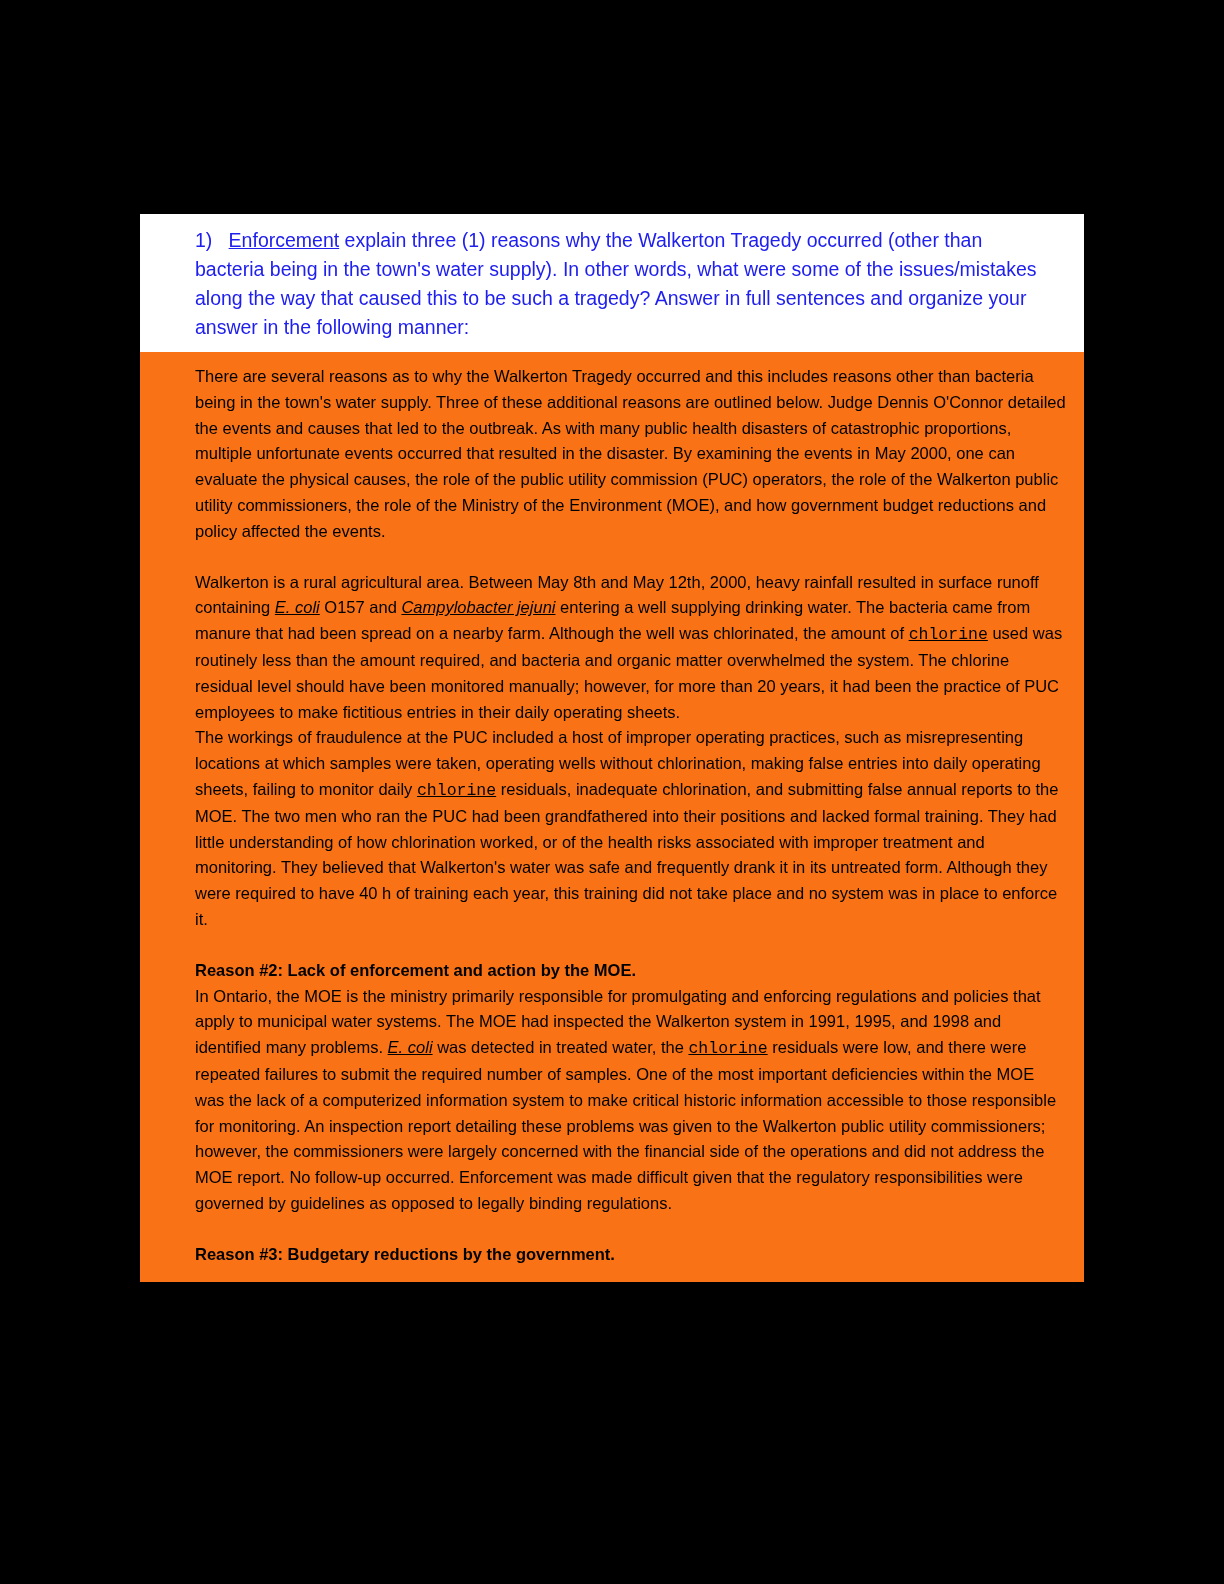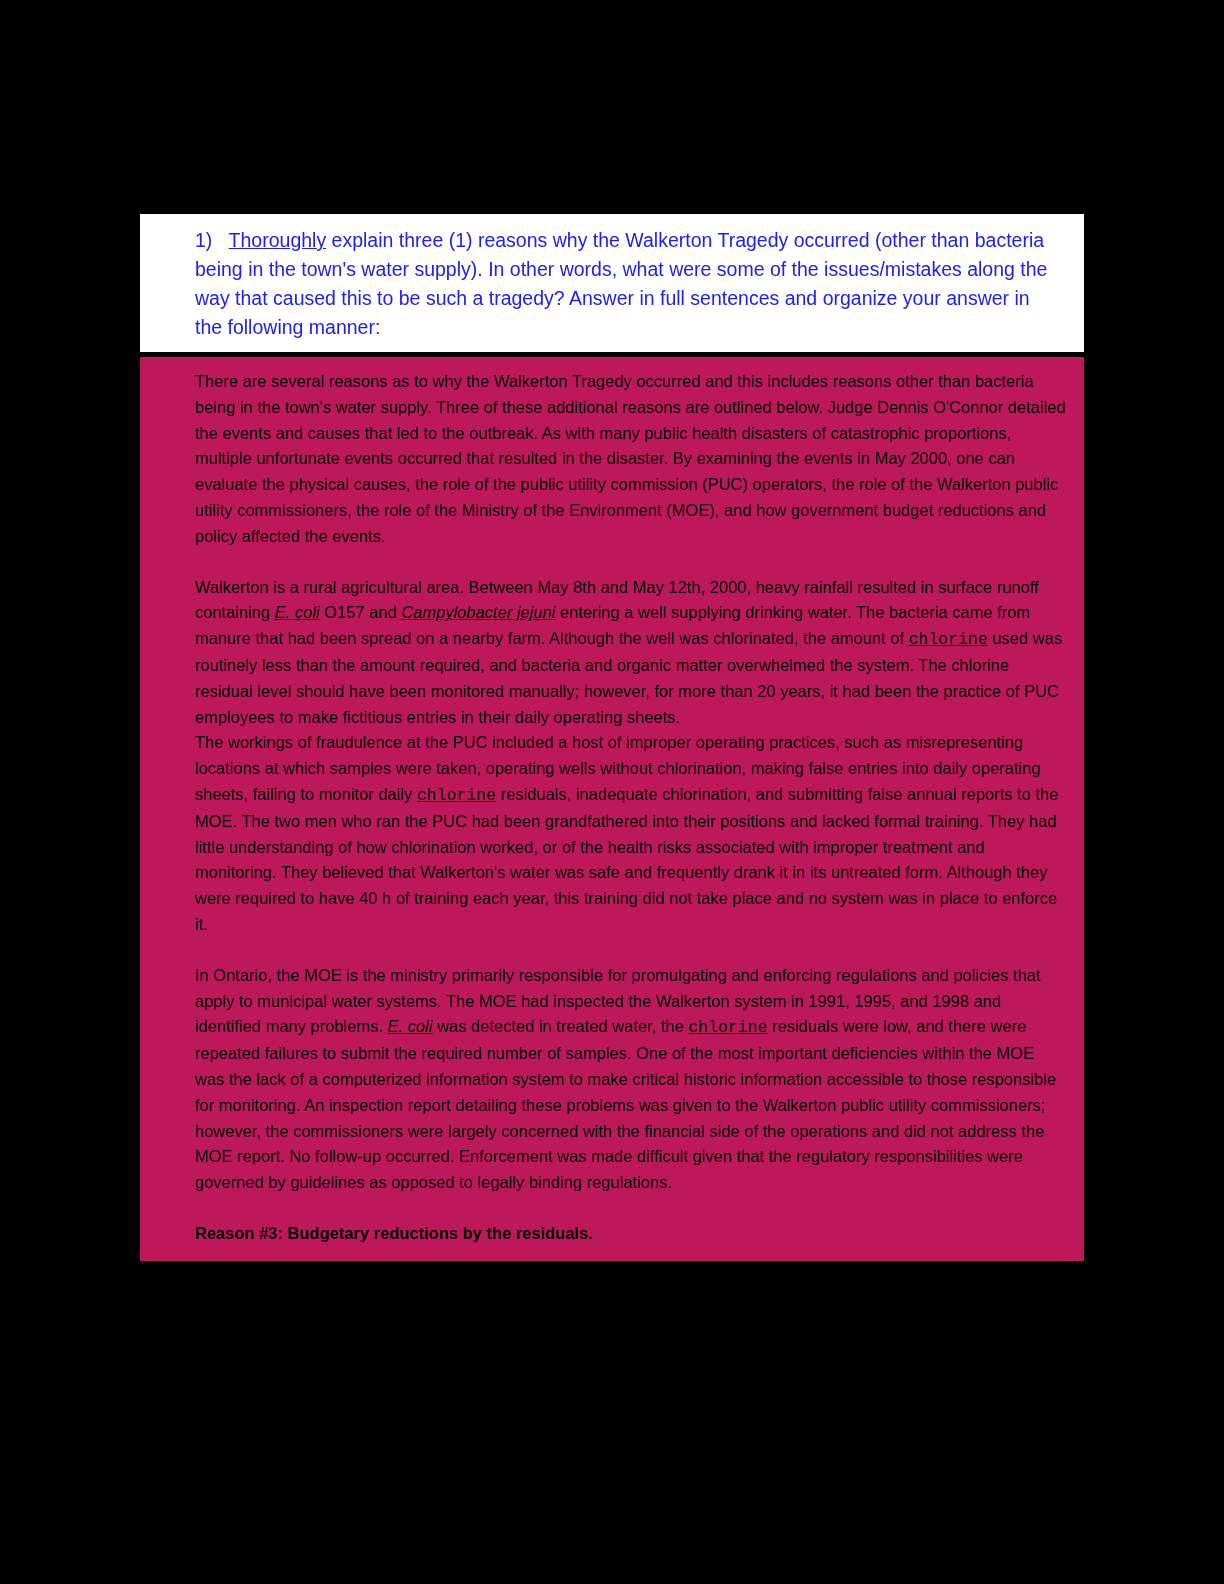--- a/index.html
+++ b/index.html
@@ -37,23 +37,22 @@
     line-height: 29px;
     padding: 0 28px 0 55px;
   }
   .question-text .num {
     color: #2020ee;
   }
   .question-text u {
     text-decoration: underline;
   }
   .answer-block {
-    background: #be185d;
+    background: #f97316;
     padding: 12px 0 14px 0;
-    margin-top: 5px;
   }
   .answer-inner {
     padding: 0 18px 0 55px;
     color: #000000;
     font-size: 16.5px;
     line-height: 25.8px;
   }
   .para {
     margin: 0 0 0 0;
   }
@@ -75,40 +74,41 @@
 </style>
 </head>
 <body>
 
 <div class="page-frame">
   <div class="doc-body">
 
     <div class="question-block">
       <div class="question-text">
         <span class="num">1)</span>
-        <span>&nbsp;&nbsp;</span><u>Thoroughly</u><span> explain three (1) reasons why the Walkerton Tragedy occurred (other than bacteria being in the town's water supply).  In other words, what were some of the issues/mistakes along the way that caused this to be such a tragedy? Answer in full sentences and organize your answer in the following manner:</span>
+        <span>&nbsp;&nbsp;</span><u>Enforcement</u><span> explain three (1) reasons why the Walkerton Tragedy occurred (other than bacteria being in the town's water supply).  In other words, what were some of the issues/mistakes along the way that caused this to be such a tragedy? Answer in full sentences and organize your answer in the following manner:</span>
       </div>
     </div>
 
     <div class="answer-block">
       <div class="answer-inner">
 
         <p class="para">There are several reasons as to why the Walkerton Tragedy occurred and this includes reasons other than bacteria being in the town's water supply. Three of these additional reasons are outlined below. Judge Dennis O'Connor detailed the events and causes that led to the outbreak. As with many public health disasters of catastrophic proportions, multiple unfortunate events occurred that resulted in the disaster. By examining the events in May 2000, one can evaluate the physical causes, the role of the public utility commission (PUC) operators, the role of the Walkerton public utility commissioners, the role of the Ministry of the Environment (MOE), and how government budget reductions and policy affected the events.</p>
 
         <div class="spacer"></div>
 
         <p class="para"><span>Walkerton is a rural agricultural area. Between May 8th and May 12th, 2000, heavy rainfall resulted in surface runoff containing </span><span class="ital">E. coli</span><span> O157 and </span><span class="ital">Campylobacter jejuni</span><span> entering a well supplying drinking water. The bacteria came from manure that had been spread on a nearby farm. Although the well was chlorinated, the amount of </span><span class="lnk">chlorine</span><span> used was routinely less than the amount required, and bacteria and organic matter overwhelmed the system. The chlorine residual level should have been monitored manually; however, for more than 20 years, it had been the practice of PUC employees to make fictitious entries in their daily operating sheets.</span></p>
 
         <p class="para"><span>The workings of fraudulence at the PUC included a host of improper operating practices, such as misrepresenting locations at which samples were taken, operating wells without chlorination, making false entries into daily operating sheets, failing to monitor daily </span><span class="lnk">chlorine</span><span> residuals, inadequate chlorination, and submitting false annual reports to the MOE. The two men who ran the PUC had been grandfathered into their positions and lacked formal training. They had little understanding of how chlorination worked, or of the health risks associated with improper treatment and monitoring. They believed that Walkerton's water was safe and frequently drank it in its untreated form. Although they were required to have 40 h of training each year, this training did not take place and no system was in place to enforce it.</span></p>
 
         <div class="spacer"></div>
 
+        <p class="reason-head">Reason #2: Lack of enforcement and action by the MOE.</p>
         <p class="para"><span>In Ontario, the MOE is the ministry primarily responsible for promulgating and enforcing regulations and policies that apply to municipal water systems. The MOE had inspected the Walkerton system in 1991, 1995, and 1998 and identified many problems. </span><span class="ital">E. coli</span><span> was detected in treated water, the </span><span class="lnk">chlorine</span><span> residuals were low, and there were repeated failures to submit the required number of samples. One of the most important deficiencies within the MOE was the lack of a computerized information system to make critical historic information accessible to those responsible for monitoring. An inspection report detailing these problems was given to the Walkerton public utility commissioners; however, the commissioners were largely concerned with the financial side of the operations and did not address the MOE report. No follow-up occurred. Enforcement was made difficult given that the regulatory responsibilities were governed by guidelines as opposed to legally binding regulations.</span></p>
 
         <div class="spacer"></div>
 
-        <p class="reason-head">Reason #3: Budgetary reductions by the residuals.</p>
+        <p class="reason-head">Reason #3: Budgetary reductions by the government.</p>
 
       </div>
     </div>
 
   </div>
 </div>
 
 </body></html>

